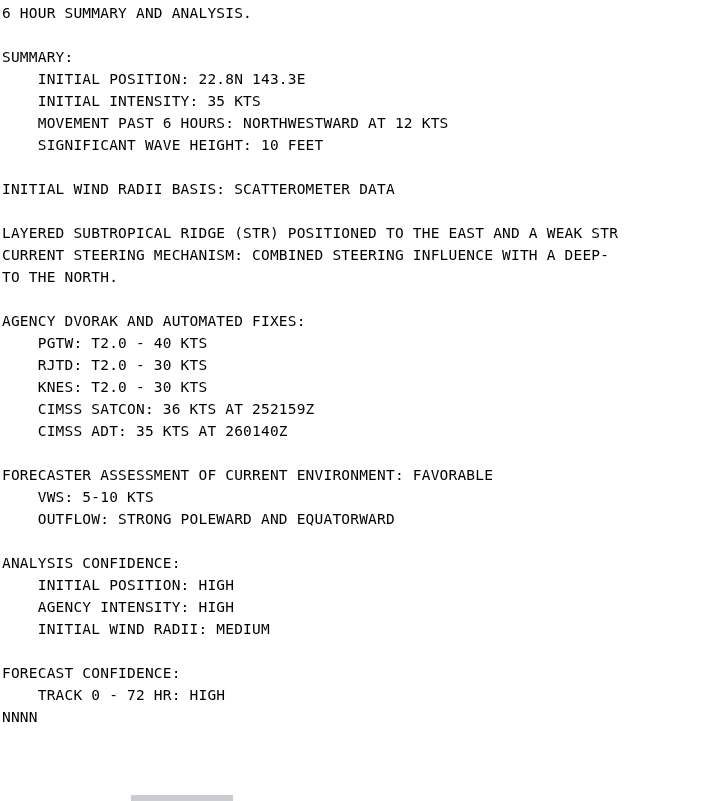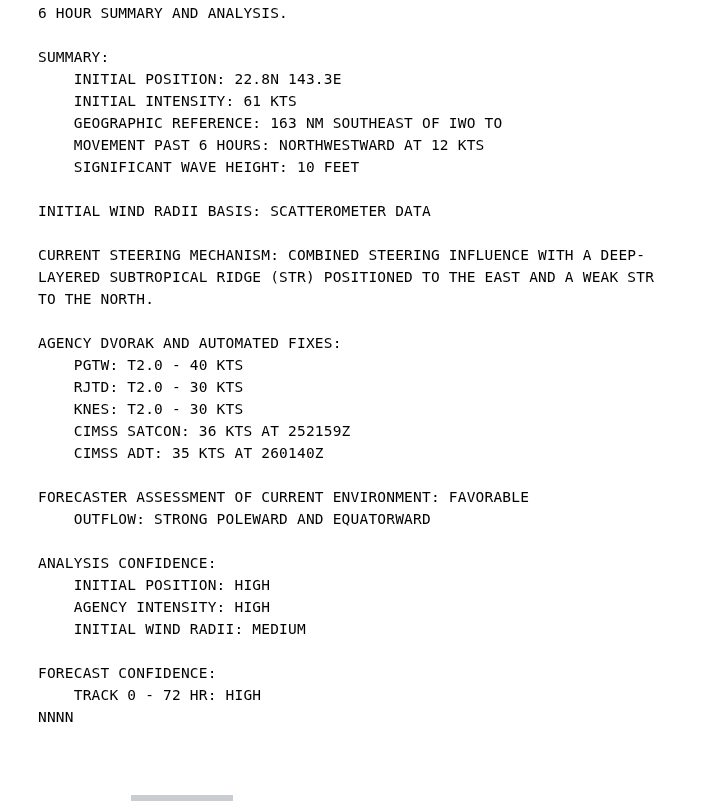--- a/index.html
+++ b/index.html
@@ -16,21 +16,20 @@
     color: #000000;
     overflow: hidden;
   }
   .doc {
     padding: 2px 0 0 2px;
   }
   .line {
     white-space: pre;
     min-height: 22px;
     letter-spacing: 0.2px;
-    margin-left: 36px;
   }
   .blank {
     min-height: 22px;
   }
   .cursor {
     display: inline-block;
     width: 1px;
     height: 15px;
     background: #000;
     vertical-align: -2px;
@@ -48,43 +47,43 @@
 </head>
 <body>
 
 <div class="doc">
 
   <div class="line">6 HOUR SUMMARY AND ANALYSIS.</div>
   <div class="blank"></div>
 
   <div class="line">SUMMARY:</div>
   <div class="line">    INITIAL POSITION: 22.8N 143.3E</div>
-  <div class="line">    INITIAL INTENSITY: 61 KTS</div>
-  <div class="line">    GEOGRAPHIC REFERENCE: 163 NM SOUTHEAST OF IWO TO</div>
+  <div class="line">    INITIAL INTENSITY: 35 KTS</div>
   <div class="line">    MOVEMENT PAST 6 HOURS: NORTHWESTWARD AT 12 KTS</div>
   <div class="line">    SIGNIFICANT WAVE HEIGHT: 10 FEET</div>
   <div class="blank"></div>
 
   <div class="line">INITIAL WIND RADII BASIS: SCATTEROMETER DATA</div>
   <div class="blank"></div>
 
+  <div class="line">LAYERED SUBTROPICAL RIDGE (STR) POSITIONED TO THE EAST AND A WEAK STR</div>
   <div class="line">CURRENT STEERING MECHANISM: COMBINED STEERING INFLUENCE WITH A DEEP-</div>
-  <div class="line">LAYERED SUBTROPICAL RIDGE (STR) POSITIONED TO THE EAST AND A WEAK STR</div>
   <div class="line">TO THE NORTH.</div>
   <div class="blank"></div>
 
   <div class="line">AGENCY DVORAK AND AUTOMATED FIXES:</div>
   <div class="line">    PGTW: T2.0 - 40 KTS</div>
   <div class="line">    RJTD: T2.0 - 30 KTS</div>
   <div class="line">    KNES: T2.0 - 30 KTS</div>
   <div class="line">    CIMSS SATCON: 36 KTS AT 252159Z</div>
   <div class="line">    CIMSS ADT: 35 KTS AT 260140Z</div>
   <div class="blank"></div>
 
   <div class="line">FORECASTER ASSESSMENT OF CURRENT ENVIRONMENT: FAVORABLE</div>
+  <div class="line">    VWS: 5-10 KTS</div>
   <div class="line">    OUTFLOW: STRONG POLEWARD AND EQUATORWARD</div>
   <div class="blank"></div>
 
   <div class="line">ANALYSIS CONFIDENCE:</div>
   <div class="line">    INITIAL POSITION: HIGH</div>
   <div class="line">    AGENCY INTENSITY: HIGH</div>
   <div class="line">    INITIAL WIND RADII: MEDIUM</div>
   <div class="blank"></div>
 
   <div class="line">FORECAST CONFIDENCE:</div>

